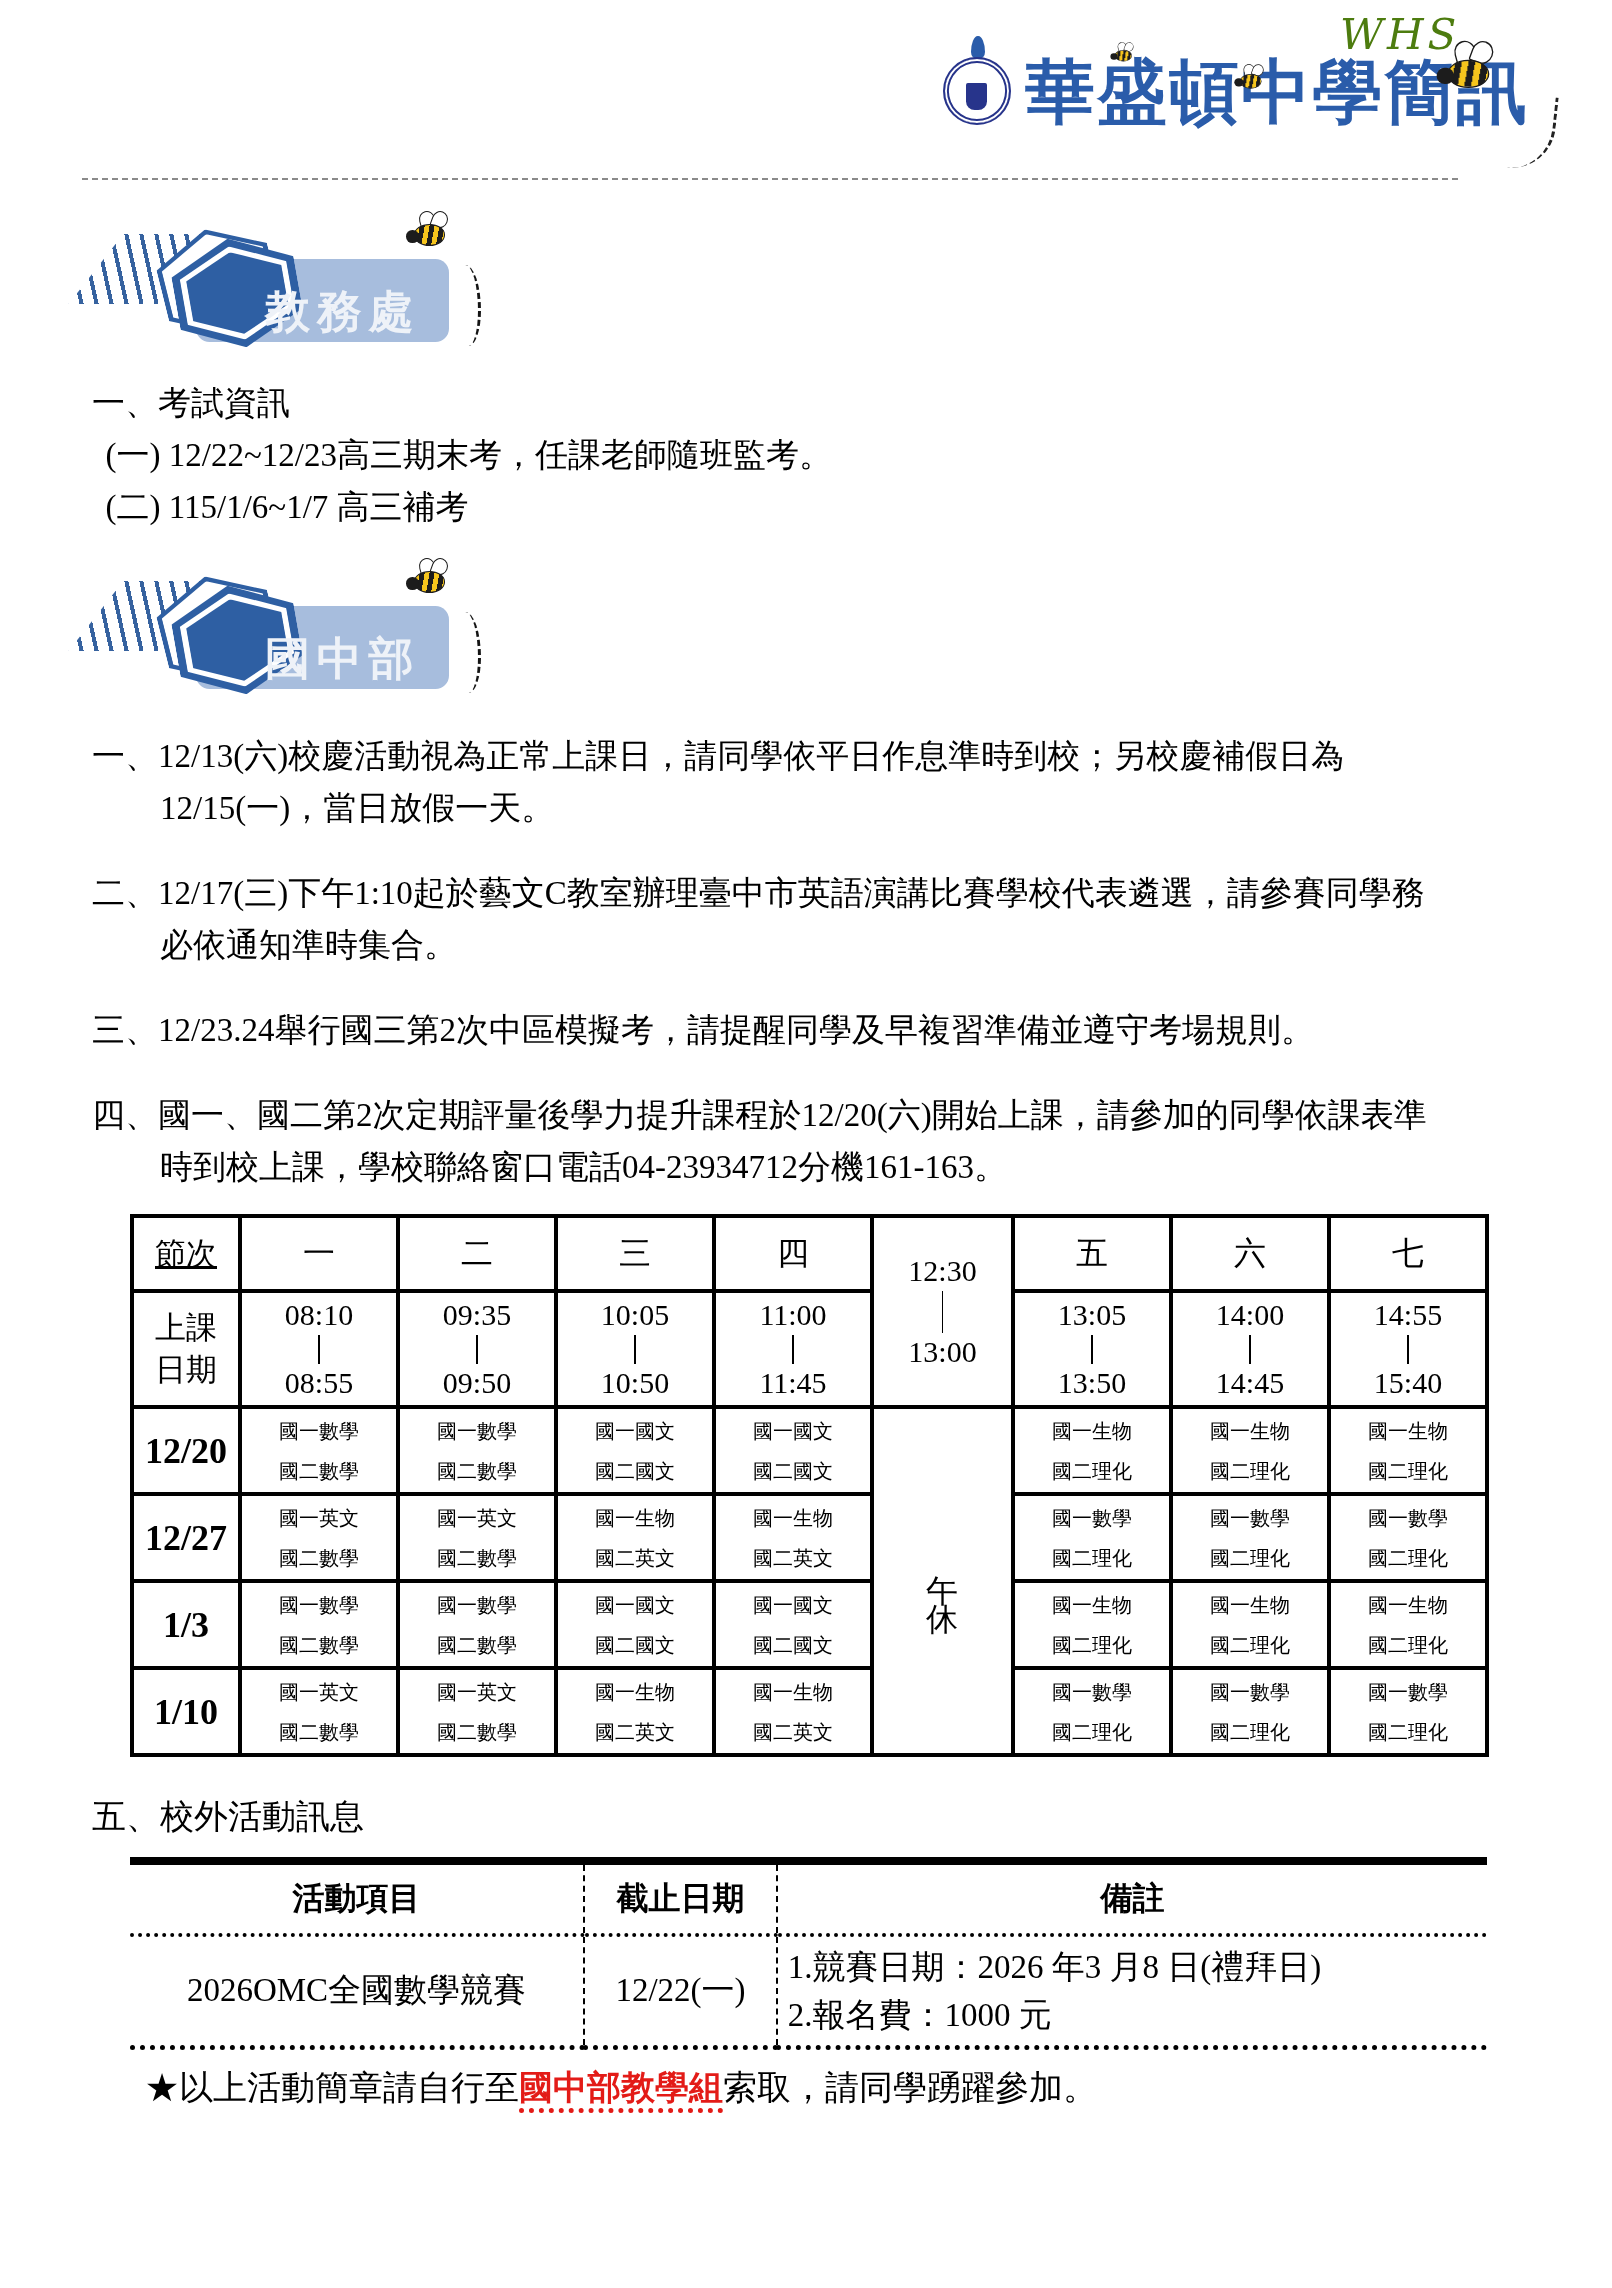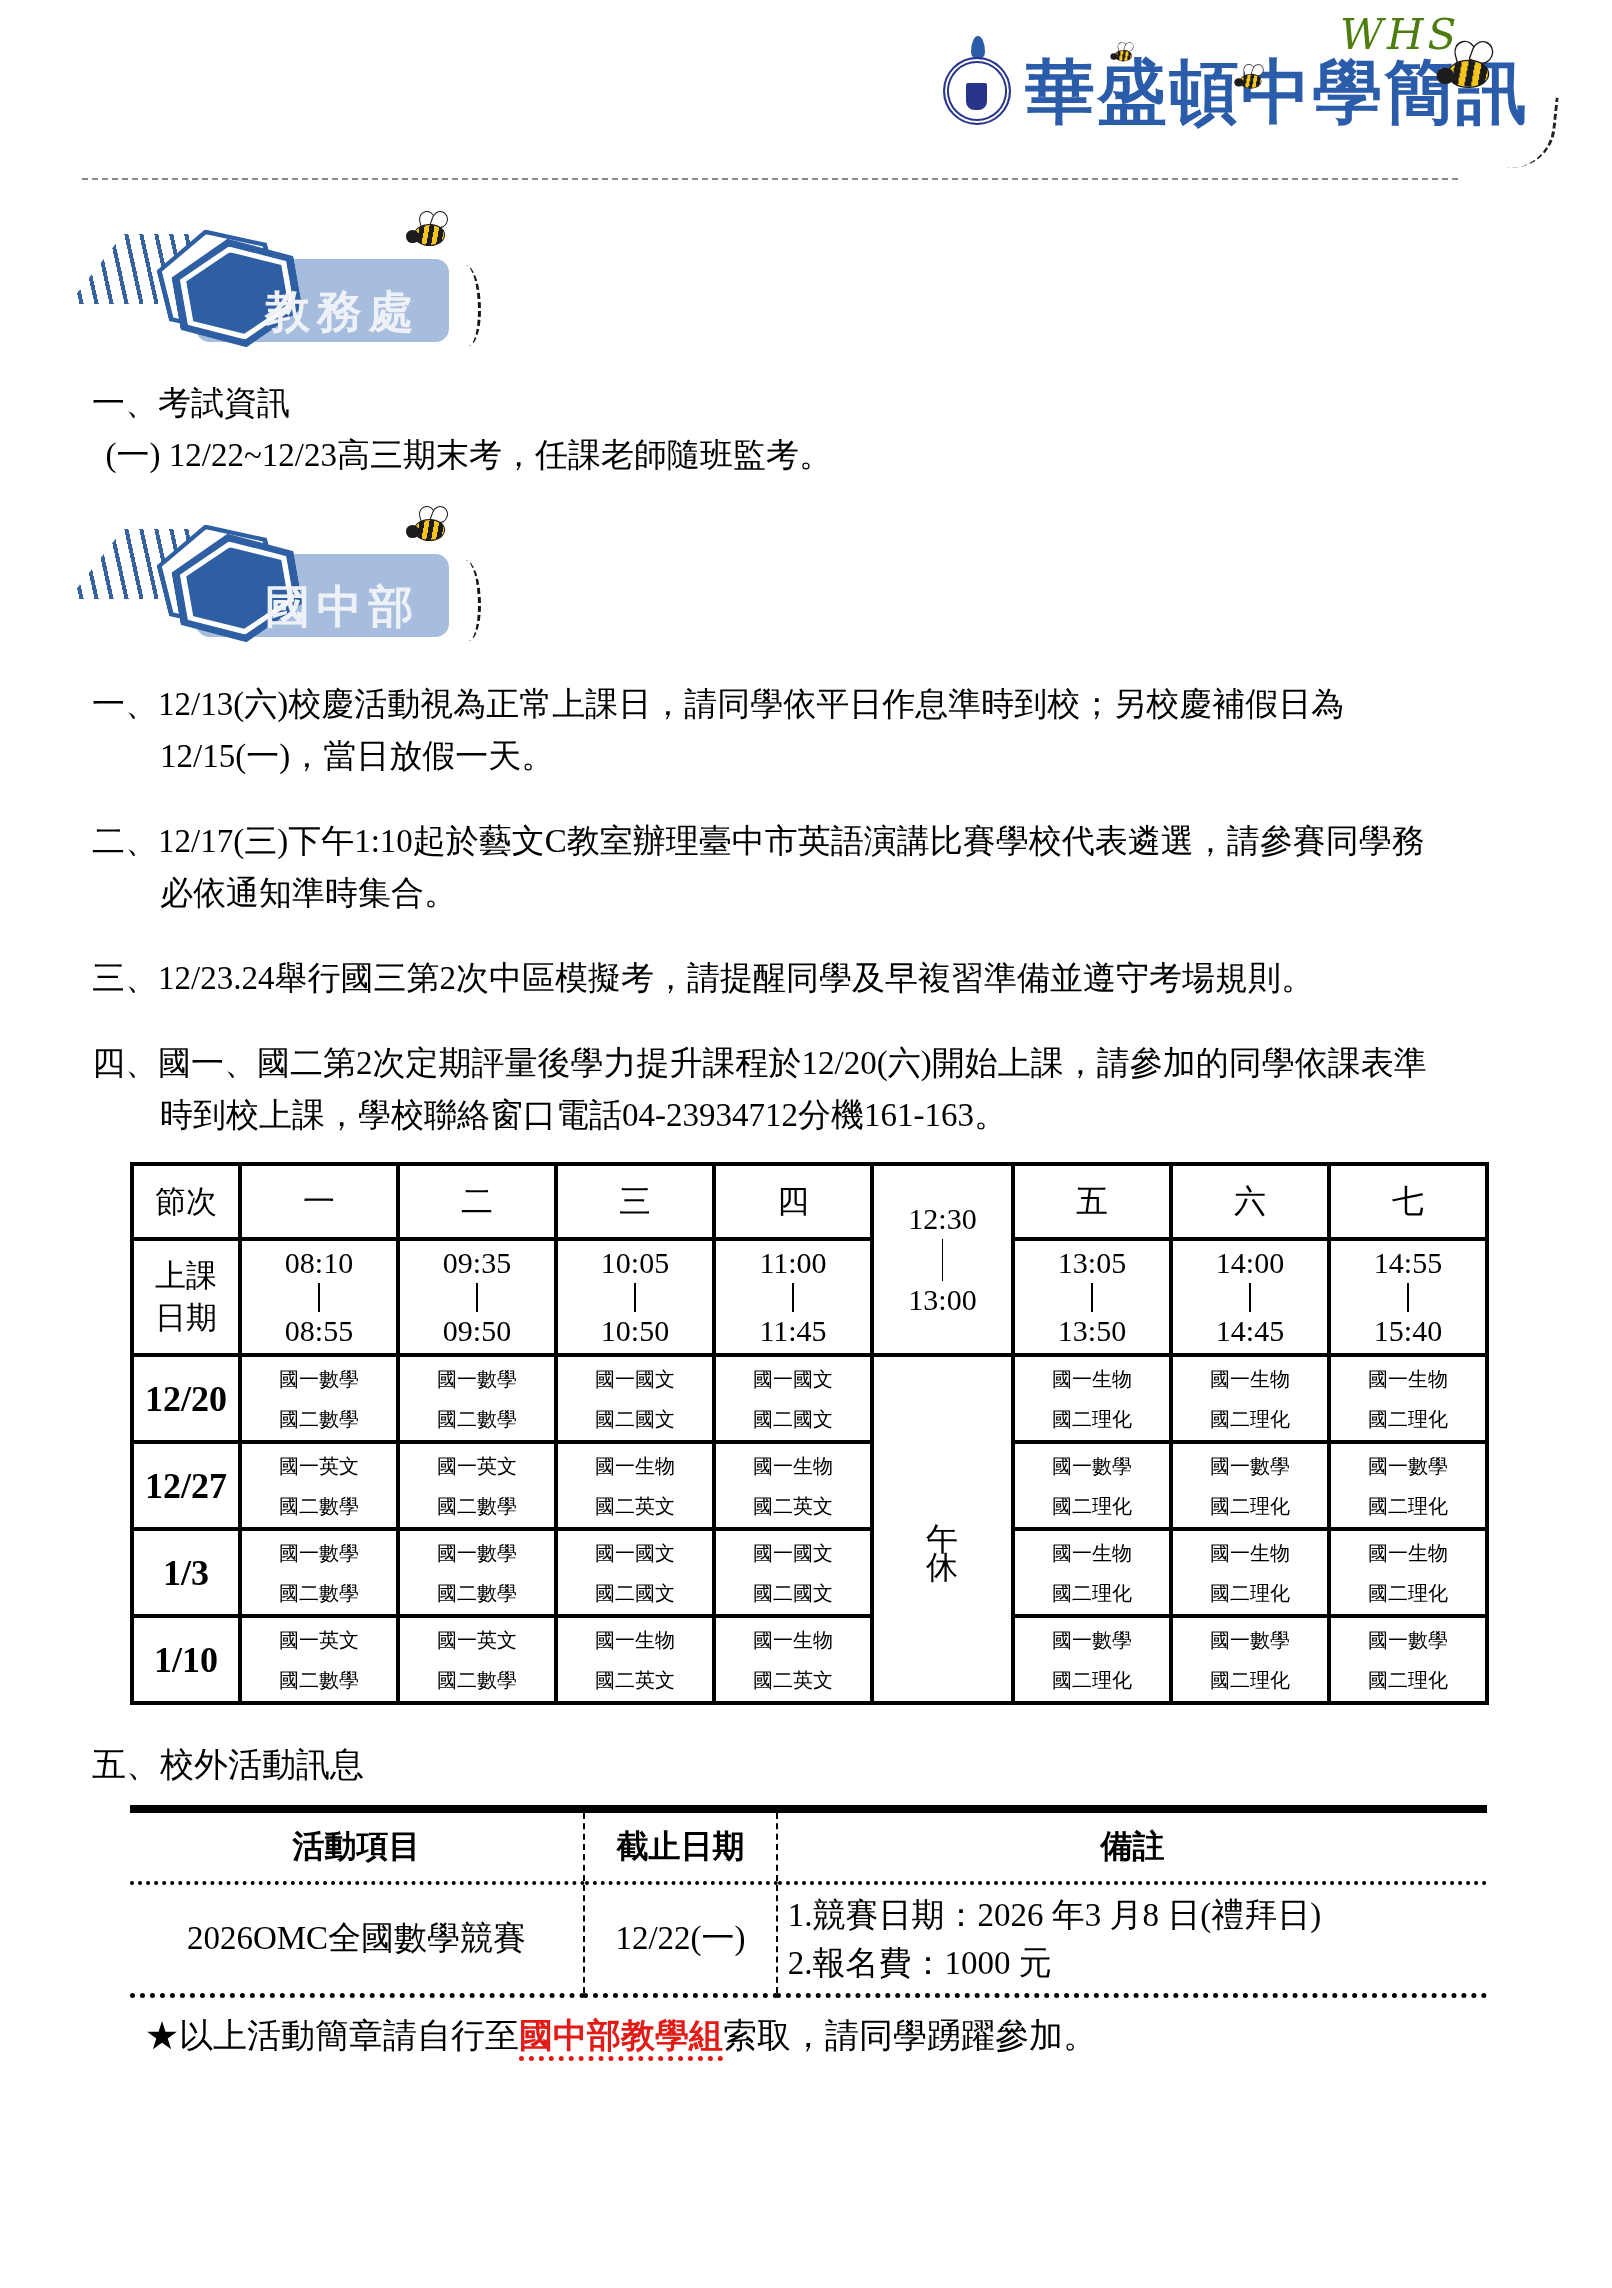--- a/index.html
+++ b/index.html
@@ -62,21 +62,21 @@
   
   .sec-text { margin:27px 111px 0 92px; font-size:33px; line-height:52px; }
   .sec-text .sub { margin-left:13.5px; }
   .jr { margin:25px 106px 0 92px; font-size:33px; line-height:52px; }
   .jr .item { padding-left:68px; text-indent:-68px; margin-bottom:3.9px; }
 
   
   table.schedule { border-collapse:collapse; margin:21px 0 0 130px; table-layout:fixed;
     border:3.9px solid #000; }
   table.schedule td { border:4.8px solid #000; text-align:center; vertical-align:middle; padding:0; }
-  .schedule .corner { font-size:31px; }
+  .schedule .corner { font-size:31px;text-decoration:underline; }
   .schedule .period { font-size:32px; }
   .schedule .r1 td { height:71px; }
   .schedule .r2 td { height:112px; }
   .schedule .dr td { height:83px; }
   .schedule .time { font-size:30px; line-height:34px; }
   .schedule .bar { width:1.9px; height:29px; background:#000; margin:2.9px auto; }
   .schedule .bar.tall { height:42px; }
   .schedule .date { font-weight:bold; font-size:36px; }
   .schedule .subj div { font-size:20px; line-height:40px; }
   .schedule .vert { display:inline-block; writing-mode:vertical-rl; text-orientation:upright;
@@ -151,20 +151,21 @@
         <i class="w w1"></i>
         <i class="w w2"></i>
         <i class="bd"></i>
         <i class="hd"></i>
       </span>
   </div>
 
   <div class="sec-text">
     <div>一、考試資訊</div>
     <div class="sub">(一) 12/22~12/23高三期末考，任課老師隨班監考。</div>
+    <div class="sub">(二) 115/1/6~1/7 高三補考</div>
   </div>
 
   <div class="badge" style="margin-top:46px;">
     <span class="stripes"></span>
     <span class="plate"></span>
     <span class="hex hex-back">
         <b></b>
       </span>
     <span class="hex hex-main">
         <b class="m1"></b>

